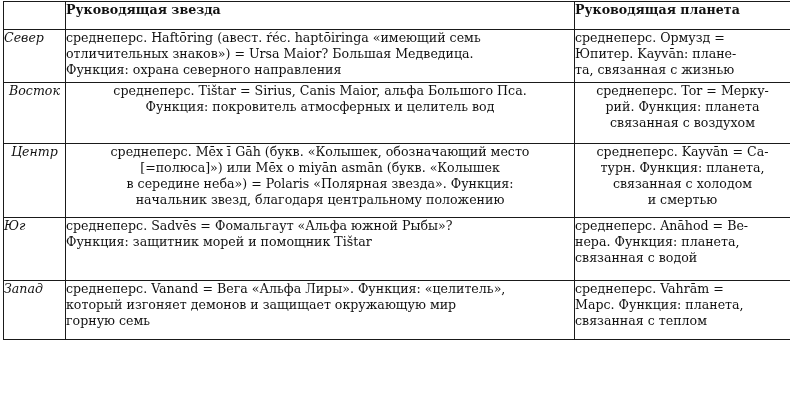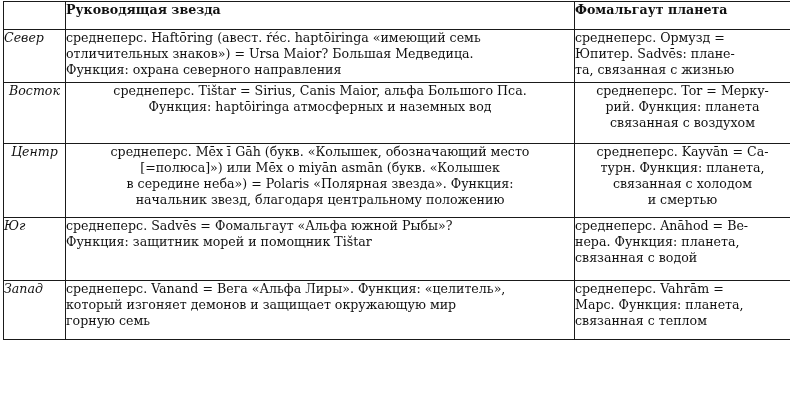--- a/index.html
+++ b/index.html
@@ -67,44 +67,44 @@
   <table class="stars">
     <colgroup>
       <col style="width:62px">
       <col style="width:509px">
       <col style="width:216px">
     </colgroup>
     <thead>
       <tr>
         <th class="head"></th>
         <th class="head">Руководящая звезда</th>
-        <th class="head">Фомальгаут планета</th>
+        <th class="head">Руководящая планета</th>
       </tr>
     </thead>
     <tbody>
 
       <tr class="r1">
         <td class="dir">Север</td>
         <td class="guide">
           <span class="line">среднеперс. Haftōring (авест. ŕéc. haptōiringa «имеющий семь</span>
           <span class="line">отличительных знаков») = Ursa Maior? Большая Медведица.</span>
           <span class="line">Функция: охрана северного направления</span>
         </td>
         <td class="enemy">
           <span class="line">среднеперс. Ормузд =</span>
-          <span class="line">Юпитер. Sadvēs: плане-</span>
+          <span class="line">Юпитер. Kayvān: плане-</span>
           <span class="line">та, связанная с жизнью</span>
         </td>
       </tr>
 
       <tr class="r2">
         <td class="dir">Восток</td>
         <td class="guide">
           <span class="line">среднеперс. Tištar = Sirius, Canis Maior, альфа Большого Пса.</span>
-          <span class="line">Функция: haptōiringa атмосферных и наземных вод</span>
+          <span class="line">Функция: покровитель атмосферных и целитель вод</span>
         </td>
         <td class="enemy">
           <span class="line">среднеперс. Tor = Мерку-</span>
           <span class="line">рий. Функция: планета</span>
           <span class="line">связанная с воздухом</span>
         </td>
       </tr>
 
       <tr class="r3">
         <td class="dir">Центр</td>

